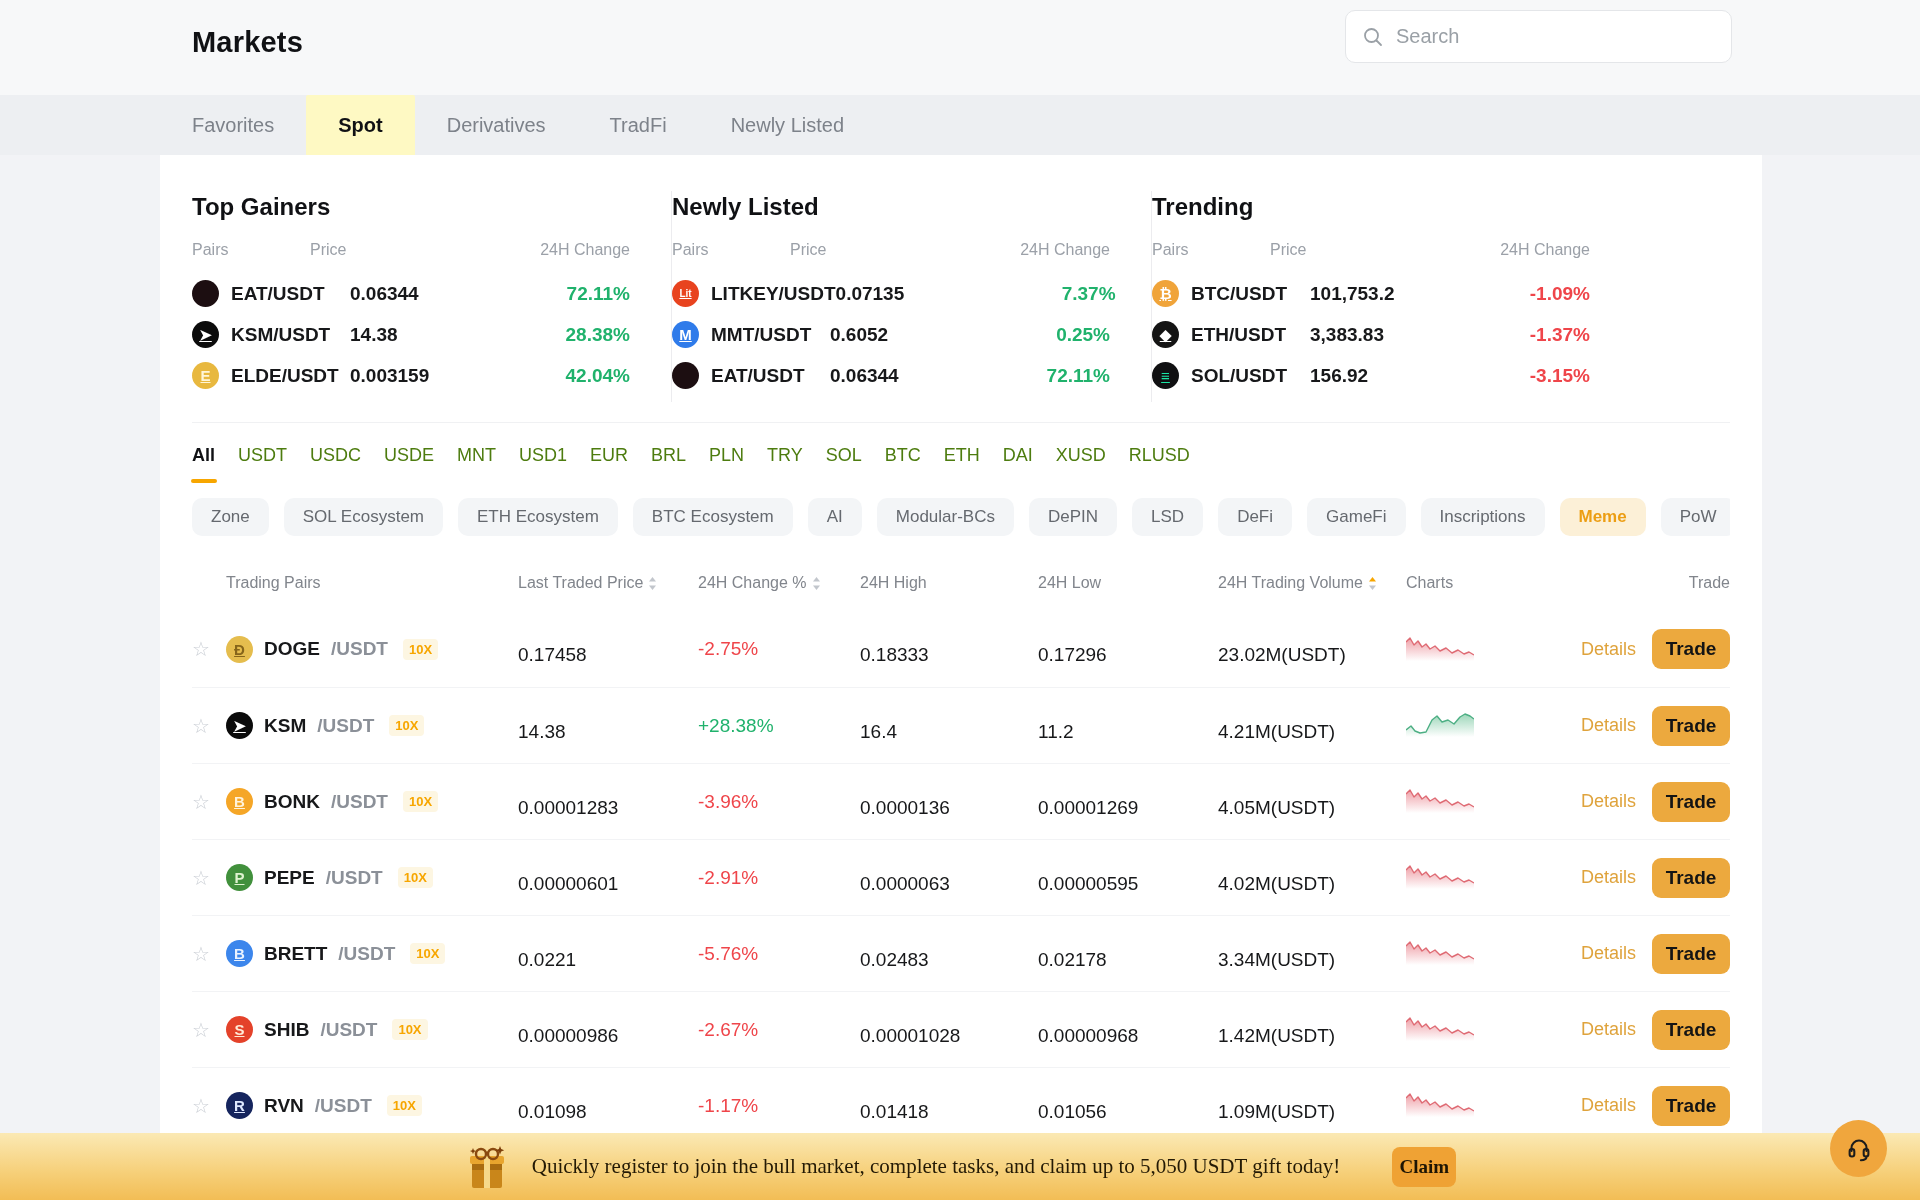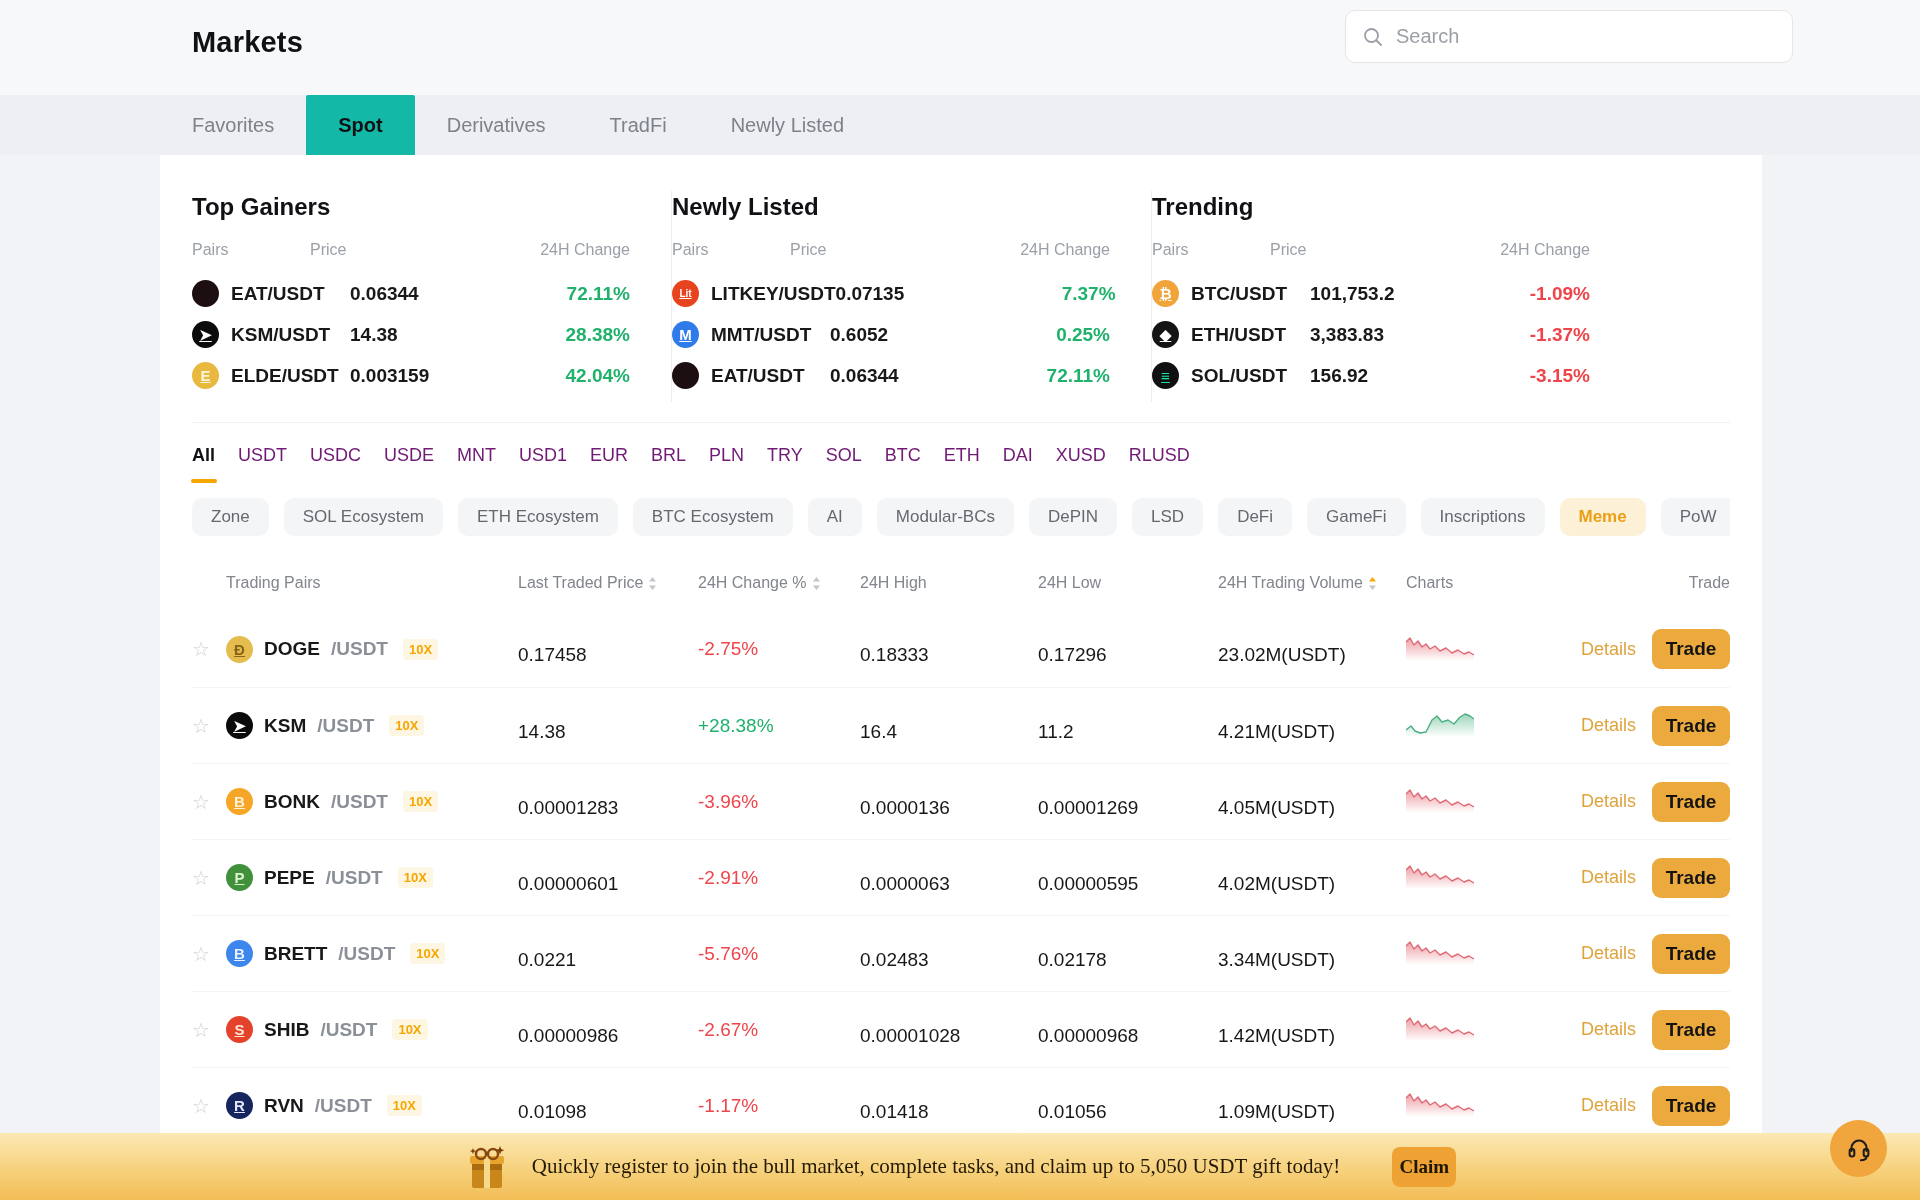--- a/index.html
+++ b/index.html
@@ -2,32 +2,32 @@
 <html><head>
 <meta charset="utf-8">
 <style>
   * { margin:0; padding:0; box-sizing:border-box; }
   html,body { width:1920px; height:1200px; overflow:hidden;
     font-family:"Liberation Sans", sans-serif; background:#f2f3f6; color:#17181a; }
 
   
   .top-band { height:95px; background:#f7f8f9; position:relative; }
   .page-title { position:absolute; left:192px; top:26px; font-size:29px; font-weight:bold; color:#101114; letter-spacing:.2px; }
-  .search-box { position:absolute; left:1345px; top:10px; width:448px; height:53px;
+  .search-box { position:absolute; left:1345px; top:10px; width:387px; height:53px;
     background:#fff; border:1px solid #e4e6e9; border-radius:10px; display:flex; align-items:center; padding:0 16px; }
   .search-box svg { flex:0 0 auto; }
   .search-box input { border:none; outline:none; background:transparent; font-size:20px; color:#3c4043;
     margin-left:12px; width:100%; font-family:"Liberation Sans", sans-serif; }
   .search-box input::placeholder { color:#9aa0a6; }
 
   
   .tab-strip { height:60px; background:#edeff2; }
   .tab-inner { margin-left:160px; width:1602px; height:100%; display:flex; align-items:stretch; padding-left:0; }
   .nav-tab { display:flex; align-items:center; padding:0 32px; font-size:20px; color:#7d828a; cursor:pointer; }
-  .nav-tab.active { background:#14b8a6; color:#101114; font-weight:bold; border-radius:2px 2px 0 0; }
+  .nav-tab.active { background:#fef9c3; color:#101114; font-weight:bold; border-radius:2px 2px 0 0; }
 
   
   .card { margin-left:160px; width:1602px; background:#fff; min-height:990px; padding:0 32px; }
 
   
   .panels { display:flex; padding-top:30px; height:265px; }
   .panel { width:438px; }
   .panel-divider { width:1px; background:#ececef; margin:6px 0 18px 41px; }
   .panel-title { font-size:24px; font-weight:bold; color:#101114; margin:8px 0 20px; }
   .p-head, .p-row { display:grid; grid-template-columns:1fr 150px 130px; align-items:center; }
@@ -38,21 +38,21 @@
   .coin { width:27px; height:27px; border-radius:50%; display:inline-flex; align-items:center; justify-content:center;
     font-weight:bold; flex:0 0 auto;text-decoration:underline; }
 
   .up   { color:#20b26c !important; }
   .down { color:#ef454a !important; }
 
   .section-divider { height:1px; background:#f0f1f3; margin-top:2px; }
 
   
   .cur-tabs { display:flex; gap:23px; padding:22px 0 0; height:66px; }
-  .cur-tab { font-size:18px; color:#701a75; cursor:pointer; position:relative; padding-bottom:18px; }
+  .cur-tab { font-size:18px; color:#4d7c0f; cursor:pointer; position:relative; padding-bottom:18px; }
   .cur-tab.active { color:#101114; font-weight:bold; }
   .cur-tab.active::after { content:""; position:absolute; left:50%; transform:translateX(-50%); bottom:6px;
     width:26px; height:4px; border-radius:2px; background:#f7a600; }
 
   
   .zones { display:flex; gap:15px; height:56px; align-items:center; overflow:hidden; white-space:nowrap; }
   .zone-chip { background:#f3f5f7; color:#65696f; font-size:17px; padding:9px 19px; border-radius:10px; cursor:pointer; flex:0 0 auto; }
   .zone-chip.active { background:#fcf0d7; color:#ec9e14; font-weight:bold; }
 
   

